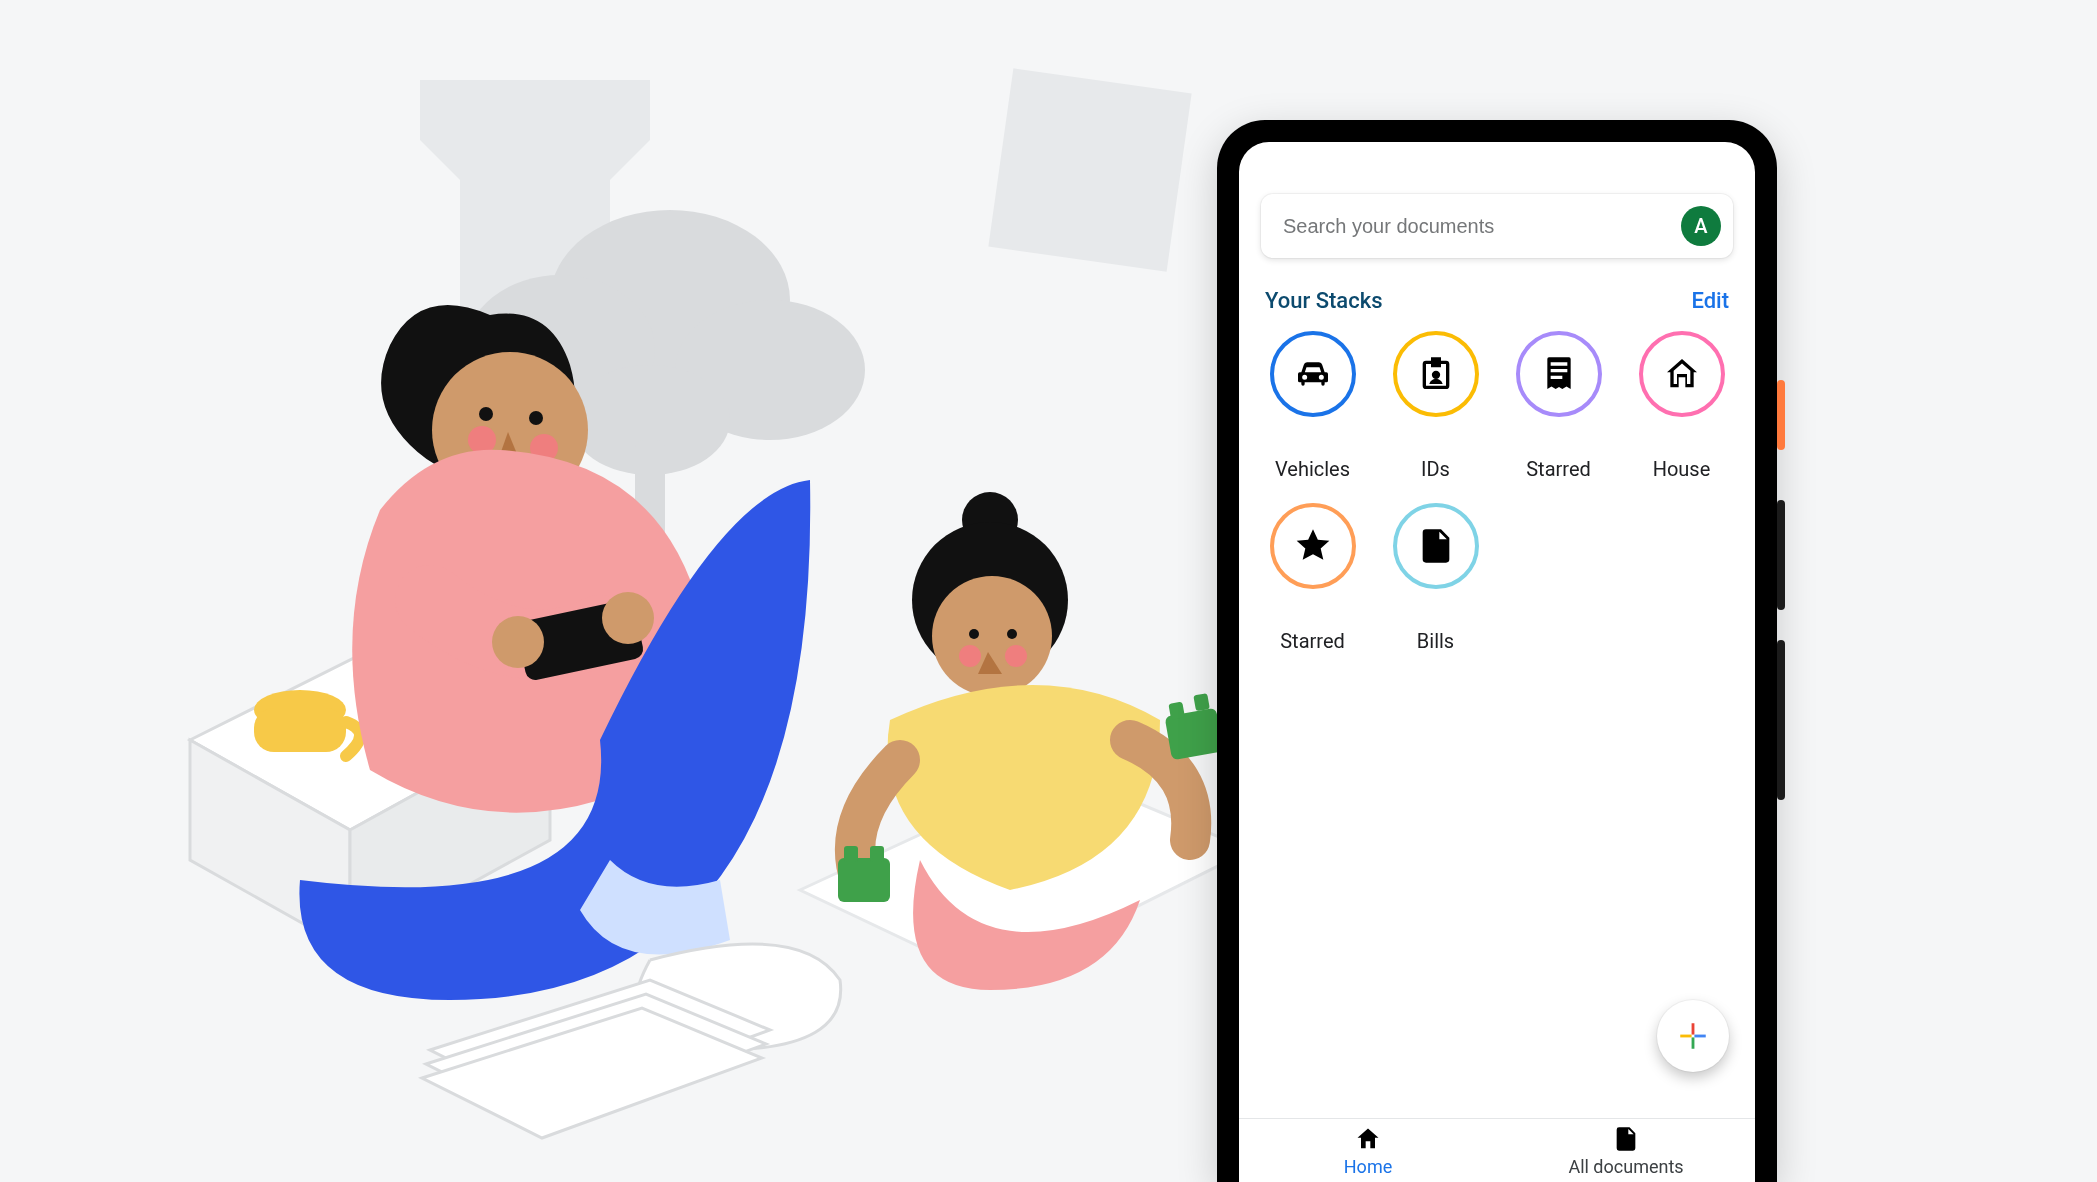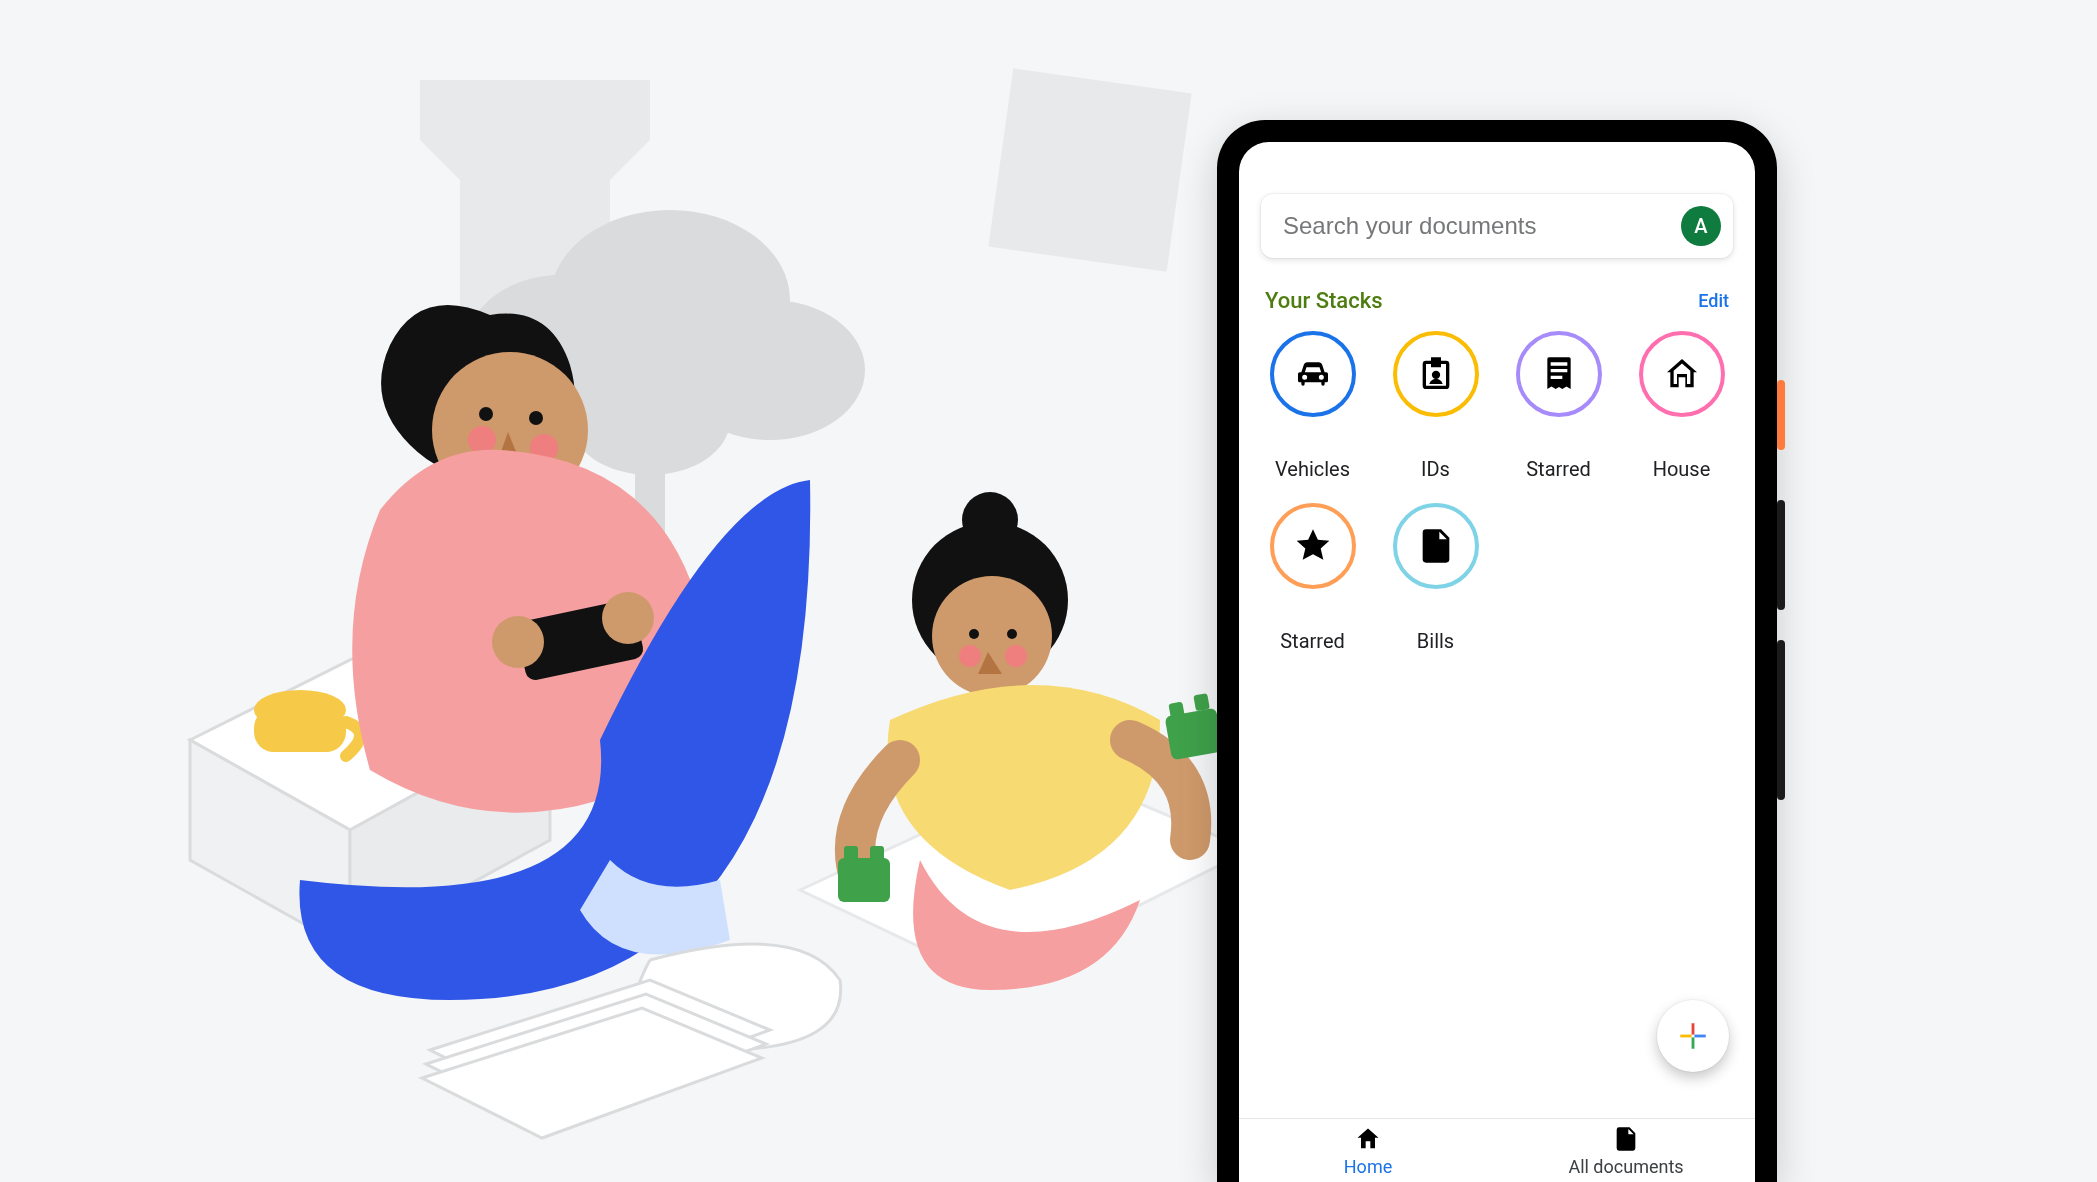--- a/index.html
+++ b/index.html
@@ -66,37 +66,37 @@
   .search-wrap { padding: 18px 22px 8px; }
   .search {
     display: flex; align-items: center; gap: 14px;
     height: 64px;
     border-radius: 12px;
     background: #fff;
     box-shadow: 0 2px 6px rgba(0,0,0,.12), 0 0 0 1px rgba(0,0,0,.04);
     padding: 0 12px 0 22px;
   }
   .search input {
-    flex:1; border:0; outline:0; font-size: 24px; color:#701a75; background:transparent;
+    flex:1; border:0; outline:0; font-size: 20px; color:#701a75; background:transparent;
   }
   .search input::placeholder { color:#757779; }
   .avatar {
     width: 40px; height: 40px; border-radius:50%;
     background:#0f7b3e; color:#fff;
     display:flex; align-items:center; justify-content:center;
     font-size:20px; font-weight:500;
   }
 
   
   .section-head {
     display:flex; justify-content:space-between; align-items:center;
     padding: 22px 26px 10px;
   }
-  .section-head .title { font-size: 22px; color:#4d7c0f; font-weight:500; }
-  .section-head .edit  { font-size: 18px; color:#1a73e8; font-weight:500; cursor:pointer; }
+  .section-head .title { font-size: 22px; color:#0c4a6e; font-weight:500; }
+  .section-head .edit  { font-size: 22px; color:#1a73e8; font-weight:500; cursor:pointer; }
 
   
   .stacks {
     display:grid;
     grid-template-columns: repeat(4, 1fr);
     gap: 22px 16px;
     padding: 8px 20px 0;
   }
   .stack {
     display:flex; flex-direction:column; align-items:center; gap:10px;

